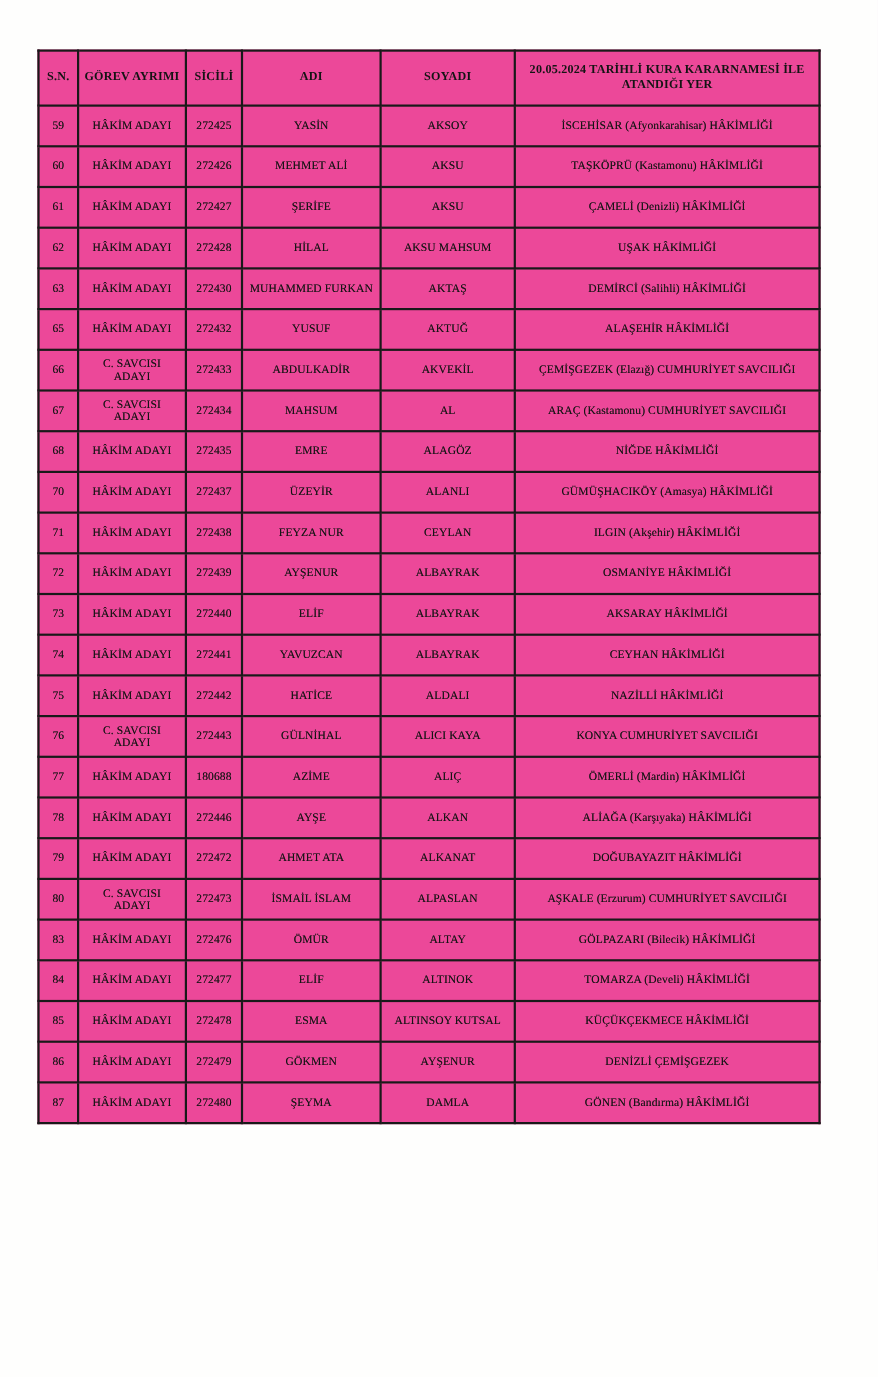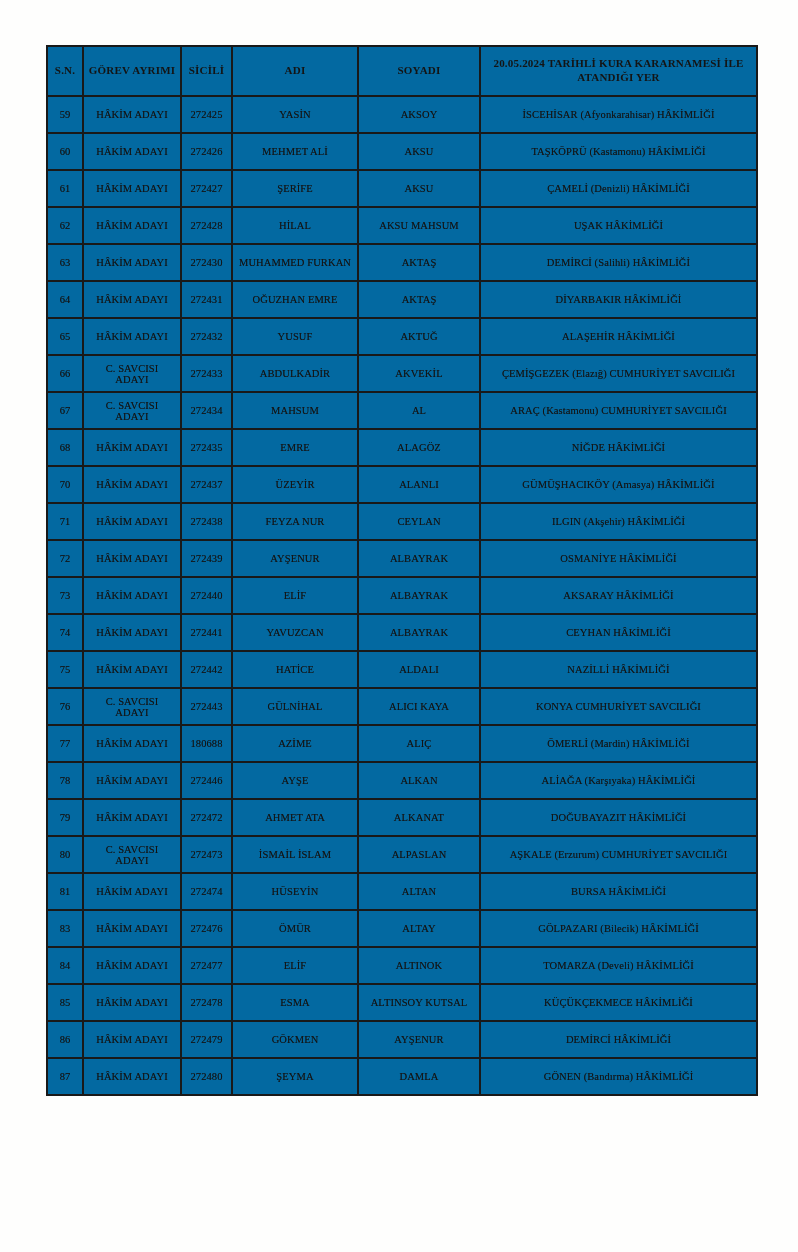--- a/index.html
+++ b/index.html
@@ -15,26 +15,26 @@
 
   .page {
     position: relative;
     width: 798px;
     height: 1252px;
     background: #fefefd;
   }
 
   table.assignment-table {
     position: absolute;
-    left: 46px;
+    left: 34px;
     top: 45px;
     width: 710px;
     border-collapse: collapse;
     table-layout: fixed;
-    background: #0369a1;
+    background: #ec4899;
   }
 
   table.assignment-table th,
   table.assignment-table td {
     border: 2px solid #191919;
     text-align: center;
     vertical-align: middle;
     padding: 2px 4px;
     overflow: hidden;
   }
@@ -130,28 +130,20 @@
         </tr>
         <tr>
           <td>63</td>
           <td>HÂKİM ADAYI</td>
           <td>272430</td>
           <td>MUHAMMED FURKAN</td>
           <td>AKTAŞ</td>
           <td>DEMİRCİ (Salihli) HÂKİMLİĞİ</td>
         </tr>
         <tr>
-          <td>64</td>
-          <td>HÂKİM ADAYI</td>
-          <td>272431</td>
-          <td>OĞUZHAN EMRE</td>
-          <td>AKTAŞ</td>
-          <td>DİYARBAKIR HÂKİMLİĞİ</td>
-        </tr>
-        <tr>
           <td>65</td>
           <td>HÂKİM ADAYI</td>
           <td>272432</td>
           <td>YUSUF</td>
           <td>AKTUĞ</td>
           <td>ALAŞEHİR HÂKİMLİĞİ</td>
         </tr>
         <tr>
           <td>66</td>
           <td>C. SAVCISI ADAYI</td>
@@ -258,28 +250,20 @@
         </tr>
         <tr>
           <td>80</td>
           <td>C. SAVCISI ADAYI</td>
           <td>272473</td>
           <td>İSMAİL İSLAM</td>
           <td>ALPASLAN</td>
           <td>AŞKALE (Erzurum) CUMHURİYET SAVCILIĞI</td>
         </tr>
         <tr>
-          <td>81</td>
-          <td>HÂKİM ADAYI</td>
-          <td>272474</td>
-          <td>HÜSEYİN</td>
-          <td>ALTAN</td>
-          <td>BURSA HÂKİMLİĞİ</td>
-        </tr>
-        <tr>
           <td>83</td>
           <td>HÂKİM ADAYI</td>
           <td>272476</td>
           <td>ÖMÜR</td>
           <td>ALTAY</td>
           <td>GÖLPAZARI (Bilecik) HÂKİMLİĞİ</td>
         </tr>
         <tr>
           <td>84</td>
           <td>HÂKİM ADAYI</td>
@@ -295,21 +279,21 @@
           <td>ESMA</td>
           <td>ALTINSOY KUTSAL</td>
           <td>KÜÇÜKÇEKMECE HÂKİMLİĞİ</td>
         </tr>
         <tr>
           <td>86</td>
           <td>HÂKİM ADAYI</td>
           <td>272479</td>
           <td>GÖKMEN</td>
           <td>AYŞENUR</td>
-          <td>DEMİRCİ HÂKİMLİĞİ</td>
+          <td>DENİZLİ ÇEMİŞGEZEK</td>
         </tr>
         <tr>
           <td>87</td>
           <td>HÂKİM ADAYI</td>
           <td>272480</td>
           <td>ŞEYMA</td>
           <td>DAMLA</td>
           <td>GÖNEN (Bandırma) HÂKİMLİĞİ</td>
         </tr>
       </tbody>

